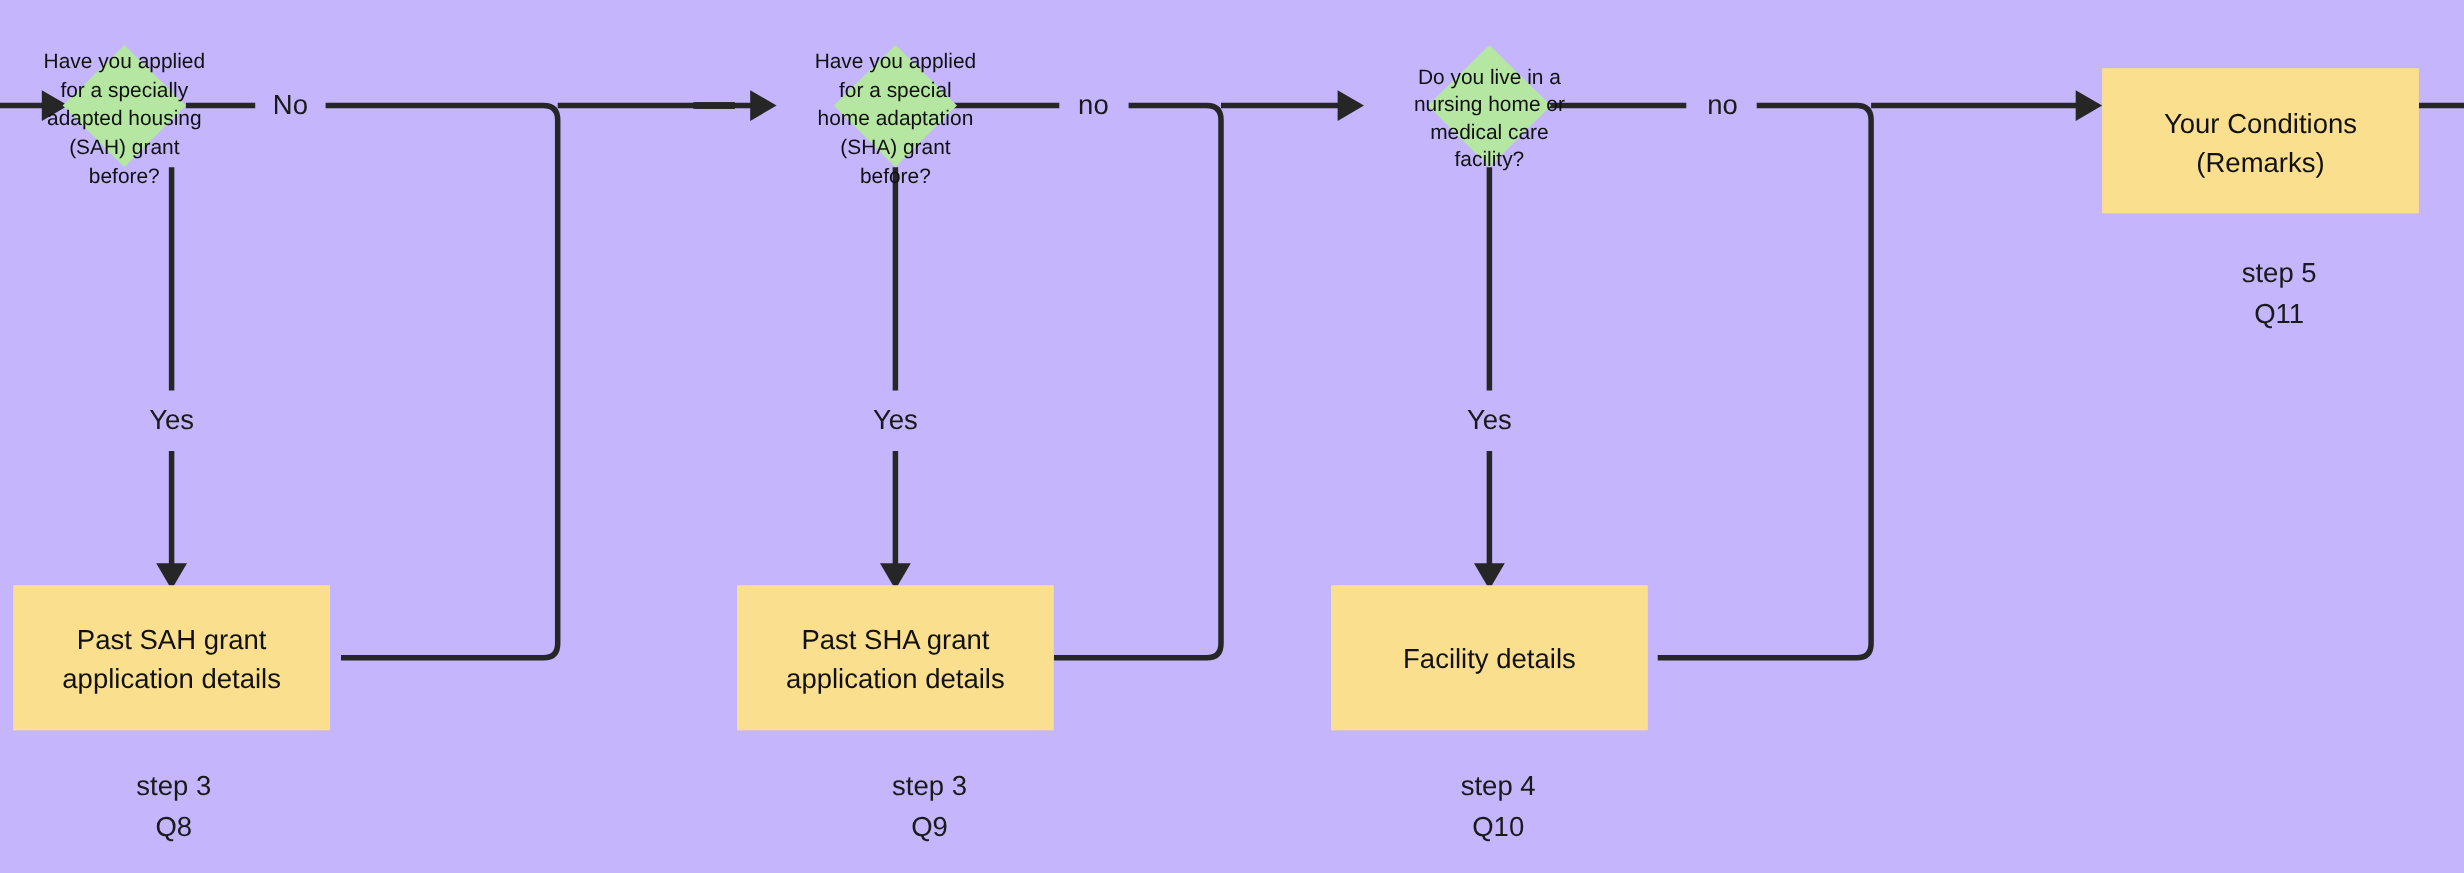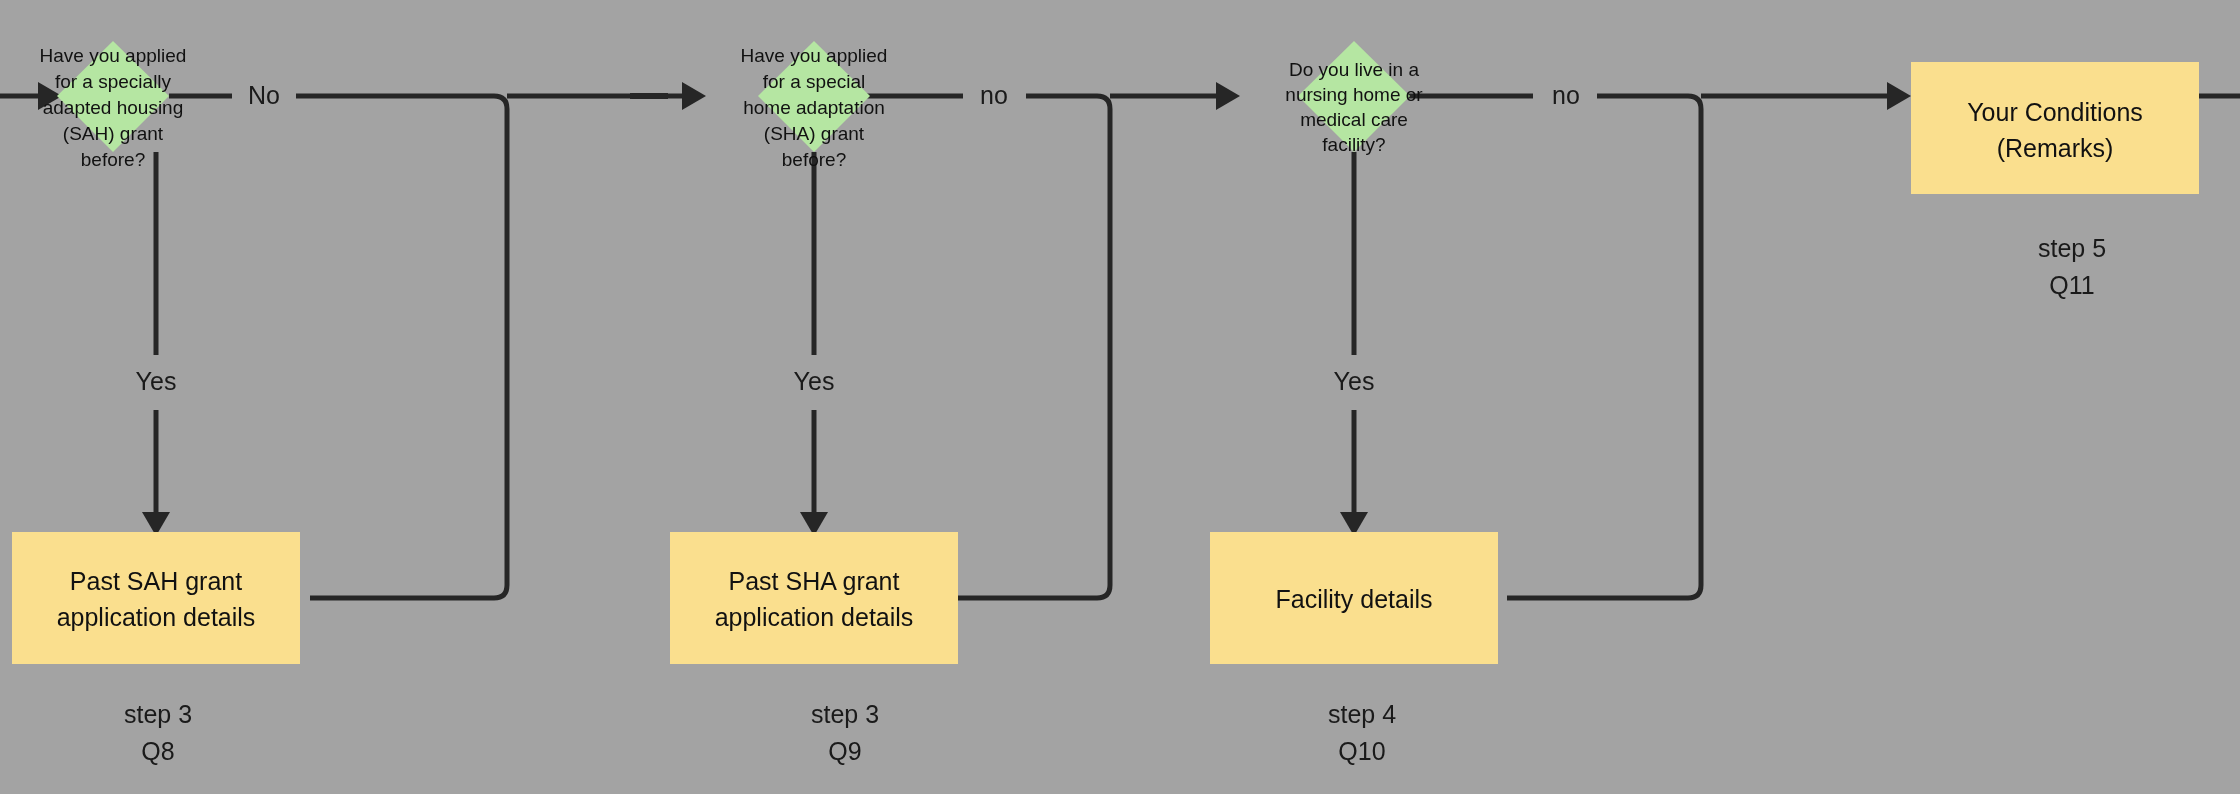--- a/index.html
+++ b/index.html
@@ -10,21 +10,21 @@
   body {
     width: 2240px;
     height: 794px;
     overflow: hidden;
     font-family: "Liberation Sans", sans-serif;
   }
   #flowchart-root {
     position: relative;
     width: 2240px;
     height: 794px;
-    background: #a3a3a3;
+    background: #c4b5fd;
   }
   svg.fc {
     position: absolute;
     inset: 0;
     width: 2240px;
     height: 794px;
     display: block;
   }
   .node-shape-diamond {
     fill: #b5e6a2;

